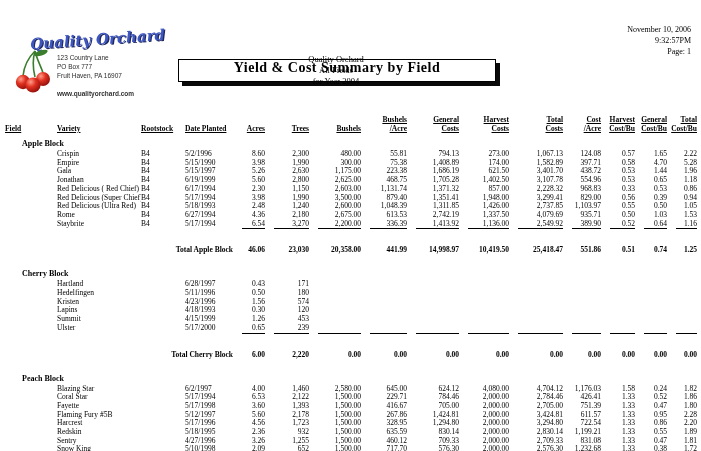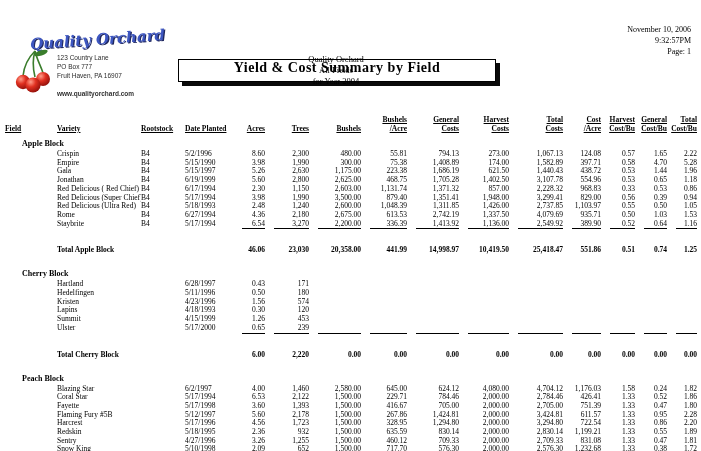--- a/index.html
+++ b/index.html
@@ -30,21 +30,21 @@
   th .u{text-decoration:underline;}
   th.num,td.num{text-align:right;padding-right:2px;}
   th.txt,td.txt{text-align:left;padding-left:4px;}
   th.first,td.first{text-align:left;padding-left:3px;}
   tr.head th{height:21px;line-height:9px;}
   tr.data td{height:8.7px;line-height:8.7px;}
   tr.section td{height:12px;line-height:12px;font-weight:bold;font-size:8px;padding-left:17px;margin-top:26px;}
   tr.spacer td{height:5px;line-height:5px;}
   tr.spacer.big td{height:13px;line-height:13px;}
   tr.total td{font-weight:bold;height:13px;vertical-align:bottom;line-height:10px;}
-  tr.total td.label{text-align:left;}
+  tr.total td.label{text-align:right;}
   .overline{border-top:1px solid #000;margin-left:9px;padding-top:16px;}
 </style>
 </head>
 <body>
 
 <div class="page">
 
   <div class="brand">Quality Orchard</div>
   <svg class="cherries" width="42" height="46" viewBox="0 0 42 46">
     <defs>
@@ -204,21 +204,21 @@
           <td class="first"></td>
           <td class="txt">Gala</td>
           <td class="txt">B4</td>
           <td class="txt">5/15/1997</td>
           <td class="num">5.26</td>
           <td class="num">2,630</td>
           <td class="num">1,175.00</td>
           <td class="num">223.38</td>
           <td class="num">1,686.19</td>
           <td class="num">621.50</td>
-          <td class="num">1,440.43</td>
+          <td class="num">3,401.70</td>
           <td class="num">438.72</td>
           <td class="num">0.53</td>
           <td class="num">1.44</td>
           <td class="num">1.96</td>
         </tr>
         <tr class="data">
           <td class="first"></td>
           <td class="txt">Jonathan</td>
           <td class="txt">B4</td>
           <td class="txt">6/19/1999</td>

